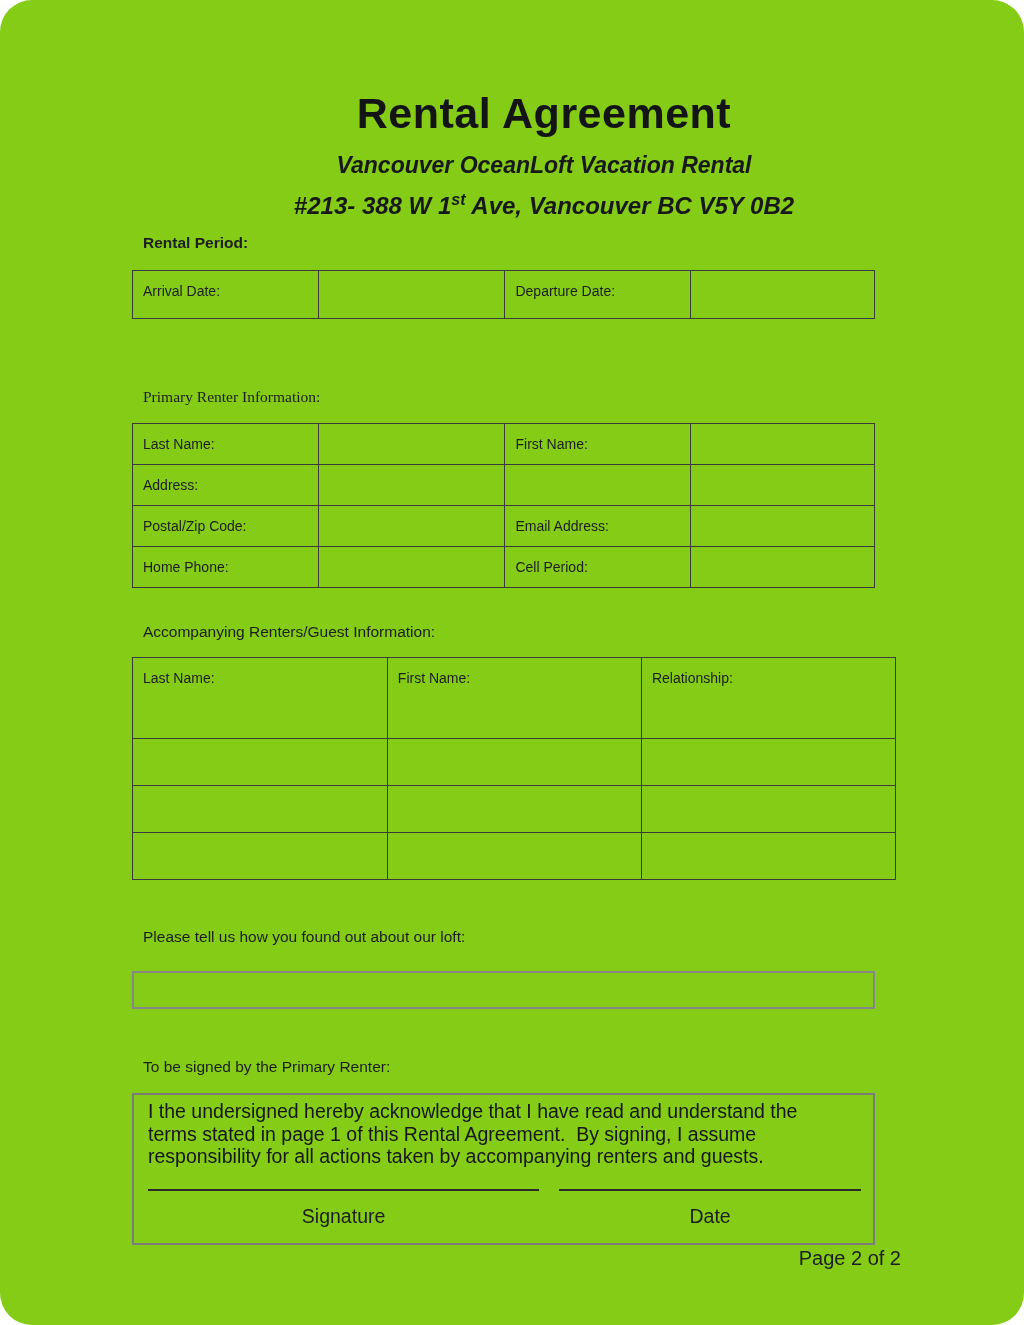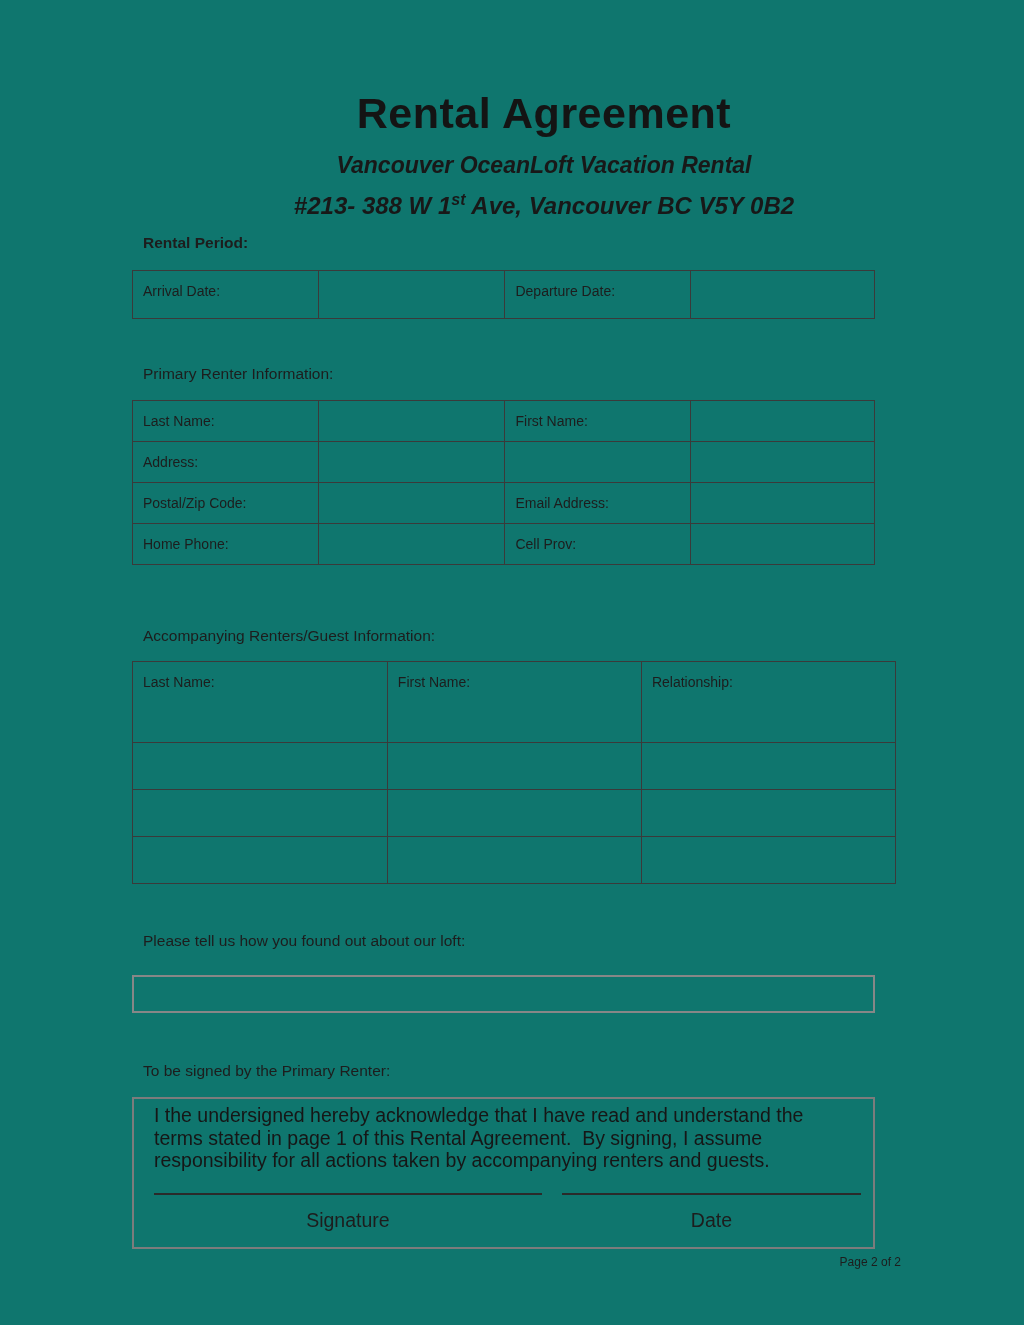--- a/index.html
+++ b/index.html
@@ -1,24 +1,25 @@
 <!DOCTYPE html>
 <html><head>
 <meta charset="utf-8">
 <style>
   html, body { margin: 0; padding: 0; background: #ffffff; }
   .page {
     position: relative;
     width: 1024px;
     height: 1325px;
     margin: 0 auto;
-    background: #0f766e;
+    background: #84cc16;
     font-family: "Liberation Sans", sans-serif;
     color: #1d1d1d;
     overflow: hidden;
+    border-radius: 32px;
   }
   
   .header {
     padding-top: 89px;
     padding-left: 64px;
     text-align: center;
   }
   .doc-title {
     font-size: 43px;
     font-weight: bold;
@@ -48,22 +49,22 @@
   }
   
   .content { padding-left: 132px; }
   .section-heading {
     font-size: 15.5px;
     line-height: 18px;
     margin-left: 11px;
     color: #1d1d1d;
   }
   .mt-rental    { margin-top: 14px; font-weight: bold; }
-  .mt-primary   { margin-top: 46px; }
-  .mt-accomp    { margin-top: 62px; }
+  .mt-primary   { margin-top: 69px; font-family: Liberation Serif, serif; }
+  .mt-accomp    { margin-top: 35px; }
   .mt-referral  { margin-top: 48px; }
   .mt-signed    { margin-top: 49px; }
 
   table.grid {
     border-collapse: collapse;
     table-layout: fixed;
     margin-top: 18px;
   }
   table.grid td {
     border: 1.5px solid #3a3a3a;
@@ -90,41 +91,41 @@
     box-sizing: border-box;
     font-size: 15.2px;
     padding: 4px 8px;
   }
 
   .sig-box {
     margin-top: 17px;
     width: 743px;
     box-sizing: border-box;
     border: 2px solid #7c7c7c;
-    padding: 5px 12px 15px 20px;
+    padding: 5px 12px 15px 14px;
   }
   .ack-line {
     font-size: 19.5px;
     line-height: 22.5px;
     white-space: pre-wrap;
     color: #161616;
   }
   .sig-lines { display: flex; margin-top: 21px; }
   .sig-line-left  { width: 394px; height: 0; border-bottom: 2px solid #2a2a2a; }
   .sig-line-gap   { width: 20px; }
   .sig-line-right { width: 304px; height: 0; border-bottom: 2px solid #2a2a2a; }
   .sig-labels { display: flex; margin-top: 14px; }
   .sig-label-left  { width: 394px; text-align: center; font-size: 19.5px; }
   .sig-label-right { width: 304px; text-align: center; font-size: 19.5px; margin-left: 20px; }
 
   .page-footer {
     margin-top: 4px;
     padding-right: 123px;
     text-align: right;
-    font-size: 12px;
+    font-size: 20px;
     line-height: 19px;
     color: #1d1d1d;
     padding-left: 18px;
   }
 </style>
 </head>
 <body>
 
 <div class="page">
 
@@ -177,21 +178,21 @@
       </tr>
       <tr>
         <td>Postal/Zip Code:</td>
         <td></td>
         <td>Email Address:</td>
         <td></td>
       </tr>
       <tr>
         <td>Home Phone:</td>
         <td></td>
-        <td>Cell Prov:</td>
+        <td>Cell Period:</td>
         <td></td>
       </tr>
     </tbody>
       </table>
 
     <div class="section-heading mt-accomp">Accompanying Renters/Guest Information:</div>
     <table class="grid t-accomp">
       <colgroup>
           <col style="width:33.4%">
           <col style="width:33.3%">

